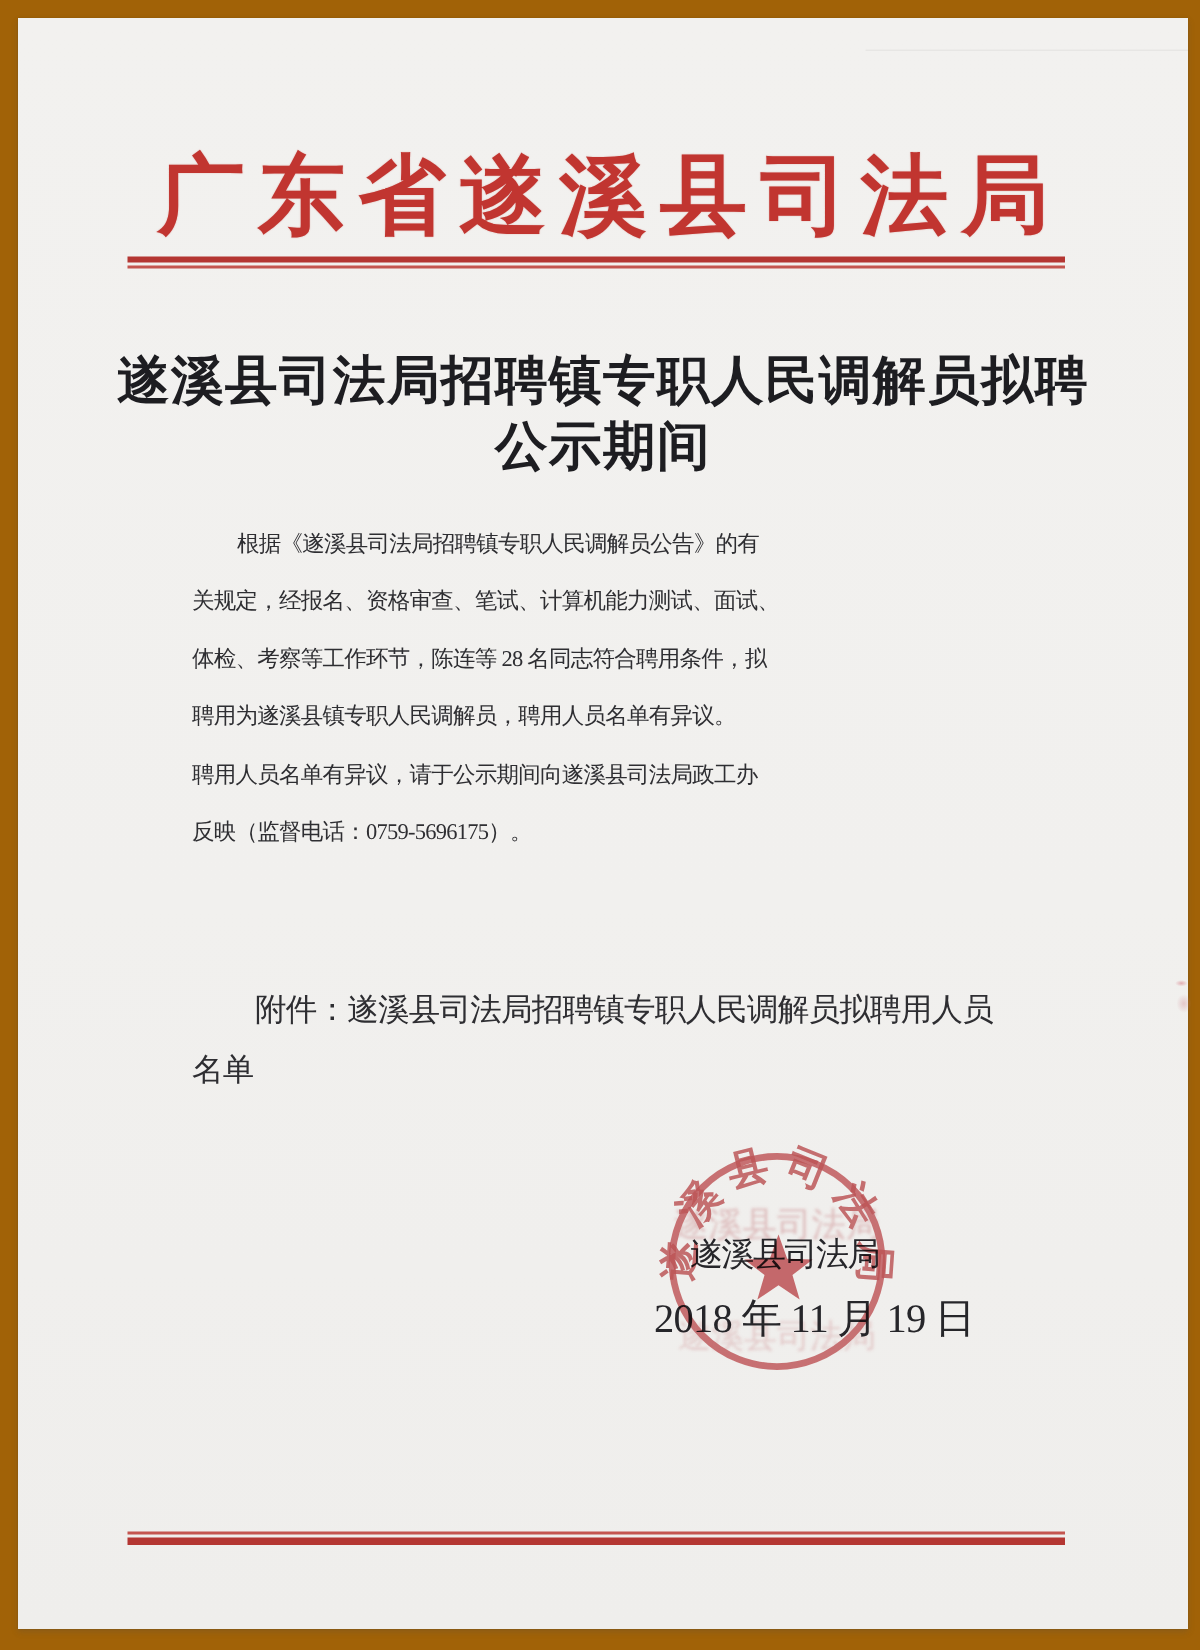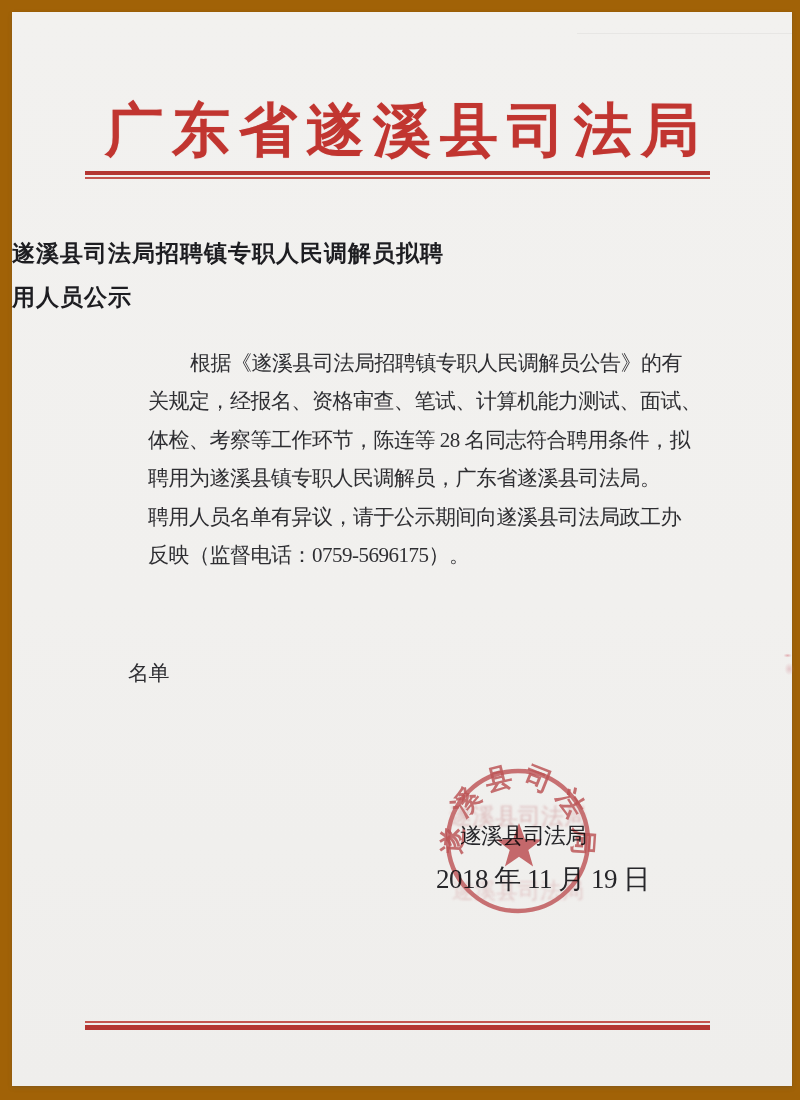--- a/index.html
+++ b/index.html
@@ -22,27 +22,27 @@
   }
   .rule { position:absolute; left:73px; width:625px; }
   .rule-top { top:159px; }
   .rule-top .thick { height:4px; background:#b43632; }
   .rule-top .thin  { height:2px; background:#c4554f; margin-top:2px; }
   .rule-bottom { top:1009px; }
   .rule-bottom .thin  { height:2px; background:#c4554f; }
   .rule-bottom .thick { height:4.5px; background:#b43632; margin-top:2px; }
   .doc-title {
     position:absolute; top:220px; left:0; width:100%;
-    text-align:left; font-size:23px; font-weight:bold;
+    text-align:center; font-size:35px; font-weight:bold;
     line-height:44px; letter-spacing:1px; color:#1d1d21; white-space:nowrap;
   }
   .body-block {
     position:absolute; left:116px; top:332px; width:556px;
-    font-size:21px; line-height:38.4px; letter-spacing:-0.5px;
-    color:#2e2e32; white-space:nowrap;margin-left:20px;
+    font-size:15px; line-height:38.4px; letter-spacing:-0.5px;
+    color:#2e2e32; white-space:nowrap;
   }
   .indent { text-indent:2em; }
   .attachment-block {
     position:absolute; left:116px; top:641px; width:556px;
     font-size:21px; line-height:40px; letter-spacing:-0.5px;
     color:#2e2e32; white-space:nowrap;
   }
   .sig-agency {
     position:absolute; left:448px; top:809px; font-size:22px;
     letter-spacing:-1px; color:#26262a; white-space:nowrap;
@@ -69,33 +69,34 @@
 
     <div class="agency-header">广东省遂溪县司法局</div>
 
     <div class="rule rule-top">
       <div class="thick"></div>
       <div class="thin"></div>
     </div>
 
     <div class="doc-title">
       <div>遂溪县司法局招聘镇专职人民调解员拟聘</div>
-      <div>用人员公示</div>
+      <div>公示期间</div>
     </div>
 
     <div class="body-block">
       <div class="indent">根据《遂溪县司法局招聘镇专职人民调解员公告》的有</div>
       <div>关规定，经报名、资格审查、笔试、计算机能力测试、面试、</div>
       <div>体检、考察等工作环节，陈连等 28 名同志符合聘用条件，拟</div>
-      <div>聘用为遂溪县镇专职人民调解员，广东省遂溪县司法局。</div>
+      <div>聘用为遂溪县镇专职人民调解员，聘用人员名单有异议。</div>
       <div>聘用人员名单有异议，请于公示期间向遂溪县司法局政工办</div>
       <div>反映（监督电话：0759-5696175）。</div>
     </div>
 
     <div class="attachment-block">
+      <div class="indent">附件：遂溪县司法局招聘镇专职人民调解员拟聘用人员</div>
       <div>名单</div>
     </div>
 
     <div class="sig-agency">遂溪县司法局</div>
     <div class="sig-date">2018 年 11 月 19 日</div>
 
     <svg class="seal-svg" width="170" height="170" viewBox="0 0 170 170">
       <defs>
         <path id="sealArc" d="M 34.25 108.7 A 56 56 0 1 1 135.75 108.7" fill="none"></path>
         <filter id="sealBlur">

